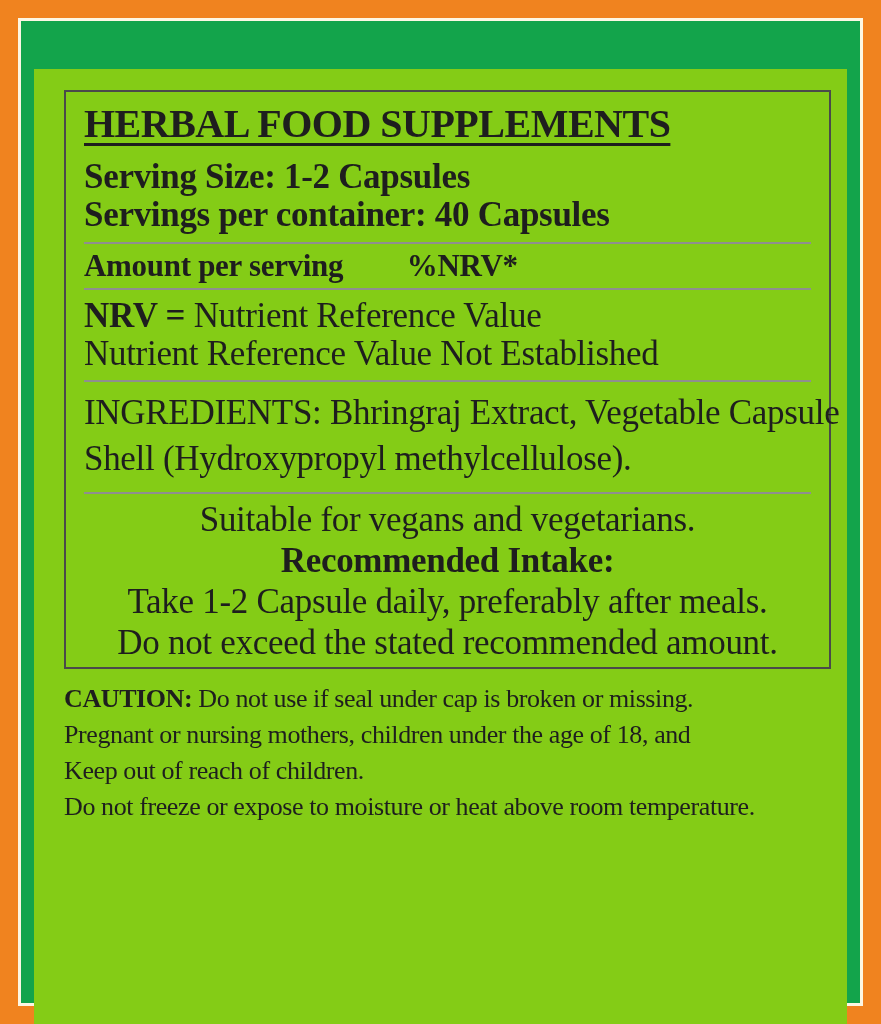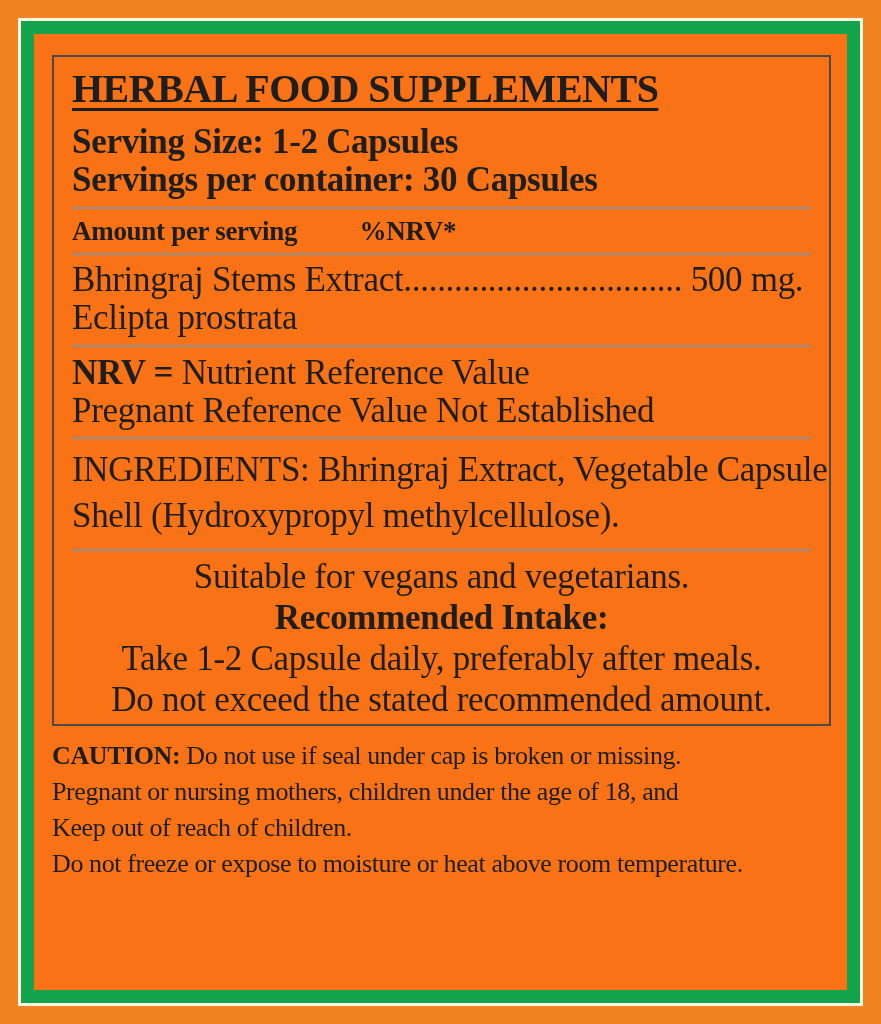--- a/index.html
+++ b/index.html
@@ -27,23 +27,24 @@
     background: var(--cream);
     padding: 3px;
   }
   .frame-green {
     width: 100%; height: 100%;
     background: var(--green);
     padding: 13px;
   }
   .field {
     width: 100%; height: 100%;
-    background: #f97316;
-    padding: 21px 16px 0 18px;
+    background: #84cc16;
+    padding: 21px 16px 0 30px;
     overflow: hidden;
+    margin-top: 35px;
   }
   .facts-box {
     border: 2px solid var(--boxborder);
     padding: 0 18px;
     letter-spacing: -0.3px;
   }
   .sec { border-bottom: 2px solid var(--rule); }
   .sec.last { border-bottom: none; text-align: center; }
 
   .sec-head { padding: 8px 0 8px 0; }
@@ -54,21 +55,21 @@
     letter-spacing: -0.5px;
     text-decoration: underline;
     text-decoration-thickness: 3px;
     text-underline-offset: 6px;
     margin-bottom: 10px;
     white-space: nowrap;
   }
   .line { font-size: 35px; line-height: 38px; white-space: nowrap; }
   .b { font-weight: bold; }
 
-  .row-amount { padding: 5px 0; font-size: 27px; line-height: 34px; white-space: nowrap; }
+  .row-amount { padding: 5px 0; font-size: 31px; line-height: 34px; white-space: nowrap; }
   .row-amount .nrv { margin-left: 56px; }
 
   .sec-extract { padding: 6px 0 8px 0; }
   .sec-nrvnote { padding: 7px 0; }
   .sec-ingredients { padding: 8px 0 10px 0; }
   .sec-ingredients .line { line-height: 46px; }
   .sec-usage { padding: 5px 0 4px 0; }
   .sec-usage .line { line-height: 41px; }
 
   .caution {
@@ -86,42 +87,35 @@
 <div class="frame-orange">
   <div class="frame-cream">
     <div class="frame-green">
       <div class="field">
 
         <div class="facts-box">
 
           <div class="sec sec-head">
             <div class="title">HERBAL FOOD SUPPLEMENTS</div>
             <div class="line b">Serving Size: 1-2 Capsules</div>
-            <div class="line b">Servings per container: 30 Capsules</div>
+            <div class="line b">Servings per container: 40 Capsules</div>
           </div>
 
           <div class="sec row-amount">
             <span class="b">Amount per serving</span>
             <span class="b nrv">%NRV*</span>
           </div>
 
-          <div class="sec sec-extract">
-            <div class="line">
-              <span>Bhringraj Stems Extract.................................</span>
-              <span>500 mg.</span>
-            </div>
-            <div class="line">Eclipta prostrata</div>
-          </div>
 
           <div class="sec sec-nrvnote">
             <div class="line">
               <span class="b">NRV =</span>
               <span>Nutrient Reference Value</span>
             </div>
-            <div class="line">Pregnant Reference Value Not Established</div>
+            <div class="line">Nutrient Reference Value Not Established</div>
           </div>
 
           <div class="sec sec-ingredients">
             <div class="line">INGREDIENTS: Bhringraj Extract, Vegetable Capsule</div>
             <div class="line">Shell (Hydroxypropyl methylcellulose).</div>
           </div>
 
           <div class="sec sec-usage last">
             <div class="line">Suitable for vegans and vegetarians.</div>
             <div class="line b">Recommended Intake:</div>

